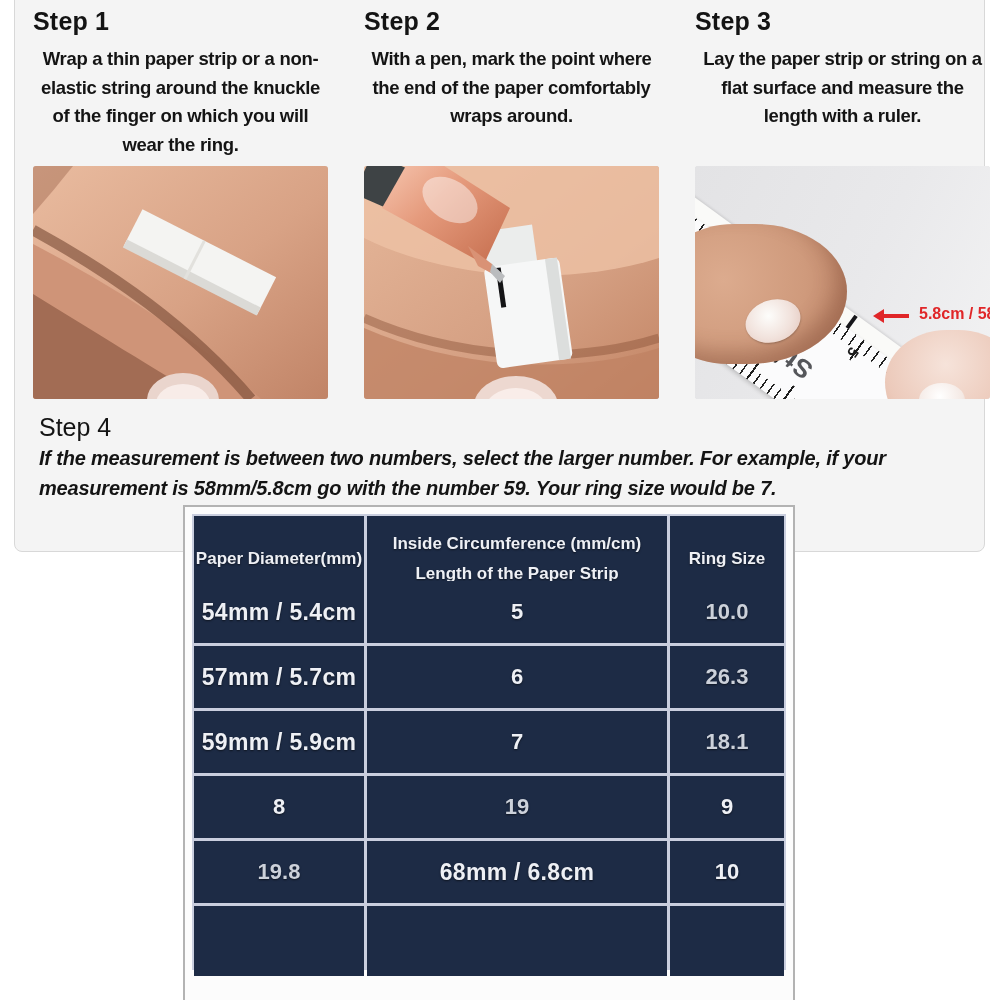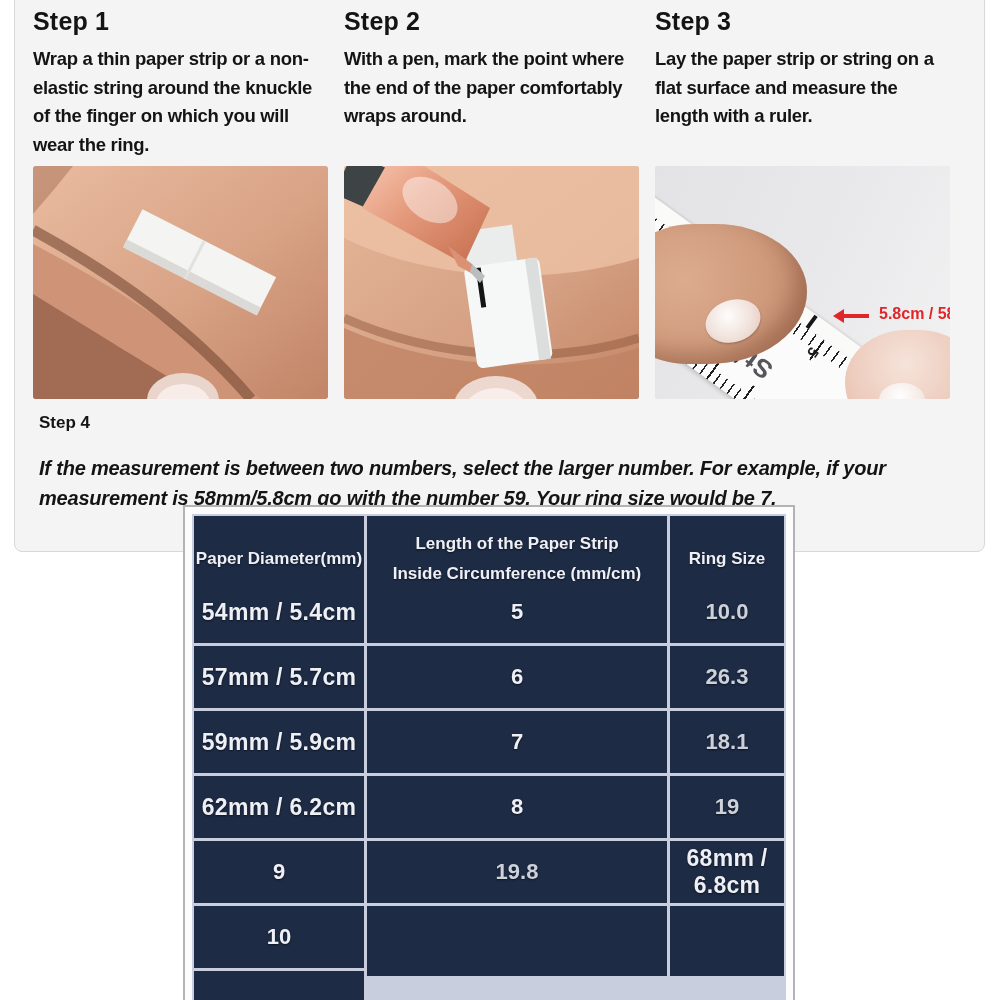--- a/index.html
+++ b/index.html
@@ -10,35 +10,36 @@
   }
 
   
   .panel {
     position:absolute; left:14px; top:-8px; width:971px; height:560px;
     background:#f4f4f4; border:1px solid #d8d8d8; border-radius:8px;
     padding-top:8px;
   }
   .steps-grid {
     display:grid; grid-template-columns:295px 295px 295px;
-    column-gap:16px; padding:6px 20px 0 18px;
+    column-gap:36px; padding:6px 20px 0 18px;
   }
   .step h2 { font-size:25px; font-weight:600; letter-spacing:.2px; margin-bottom:9px; }
   .step p  {
     font-size:18.5px; font-weight:700; line-height:1.55; letter-spacing:-0.3px;
     height:121px;
+    text-align:center;
   }
   .photo {
     position:relative; width:100%; height:233px; border-radius:3px;
     overflow:hidden; background:#dcdcde;
   }
   .photo svg { display:block; width:100%; height:100%; }
 
   .step4 { margin:14px 0 0 24px; }
-  .step4 h2 { font-size:17px; font-weight:700; margin-bottom:20px; }
+  .step4 h2 { font-size:25px; font-weight:400; margin-bottom:1px; }
   .step4 p  { font-size:20px; font-weight:700; line-height:1.5; width:932px; letter-spacing:-0.2px;font-style:italic; }
 
   
   .p3-bg { position:absolute; inset:0; background:linear-gradient(115deg,#e3e3e5 0%,#e9e9eb 55%,#f2f2f3 100%); }
   .p3-strip {
     position:absolute; left:-60px; top:-12px; width:470px; height:20px;
     background:#fafaf8; transform:rotate(36deg); transform-origin:0 0;
     box-shadow:0 -1px 3px rgba(0,0,0,.12);
   }
   .p3-mark { position:absolute; left:272px; top:1px; width:4px; height:18px; background:#16161a; }
@@ -230,38 +231,37 @@
     <h2>Step 4</h2>
     <p>If the measurement is between two numbers, select the larger number. For example, if your measurement is 58mm/5.8cm go with the number 59. Your ring size would be 7.</p>
   </section>
 </div>
 
 <div class="table-card">
   <div class="size-table">
 
     <div class="cell hdr">Paper Diameter(mm)</div>
     <div class="cell hdr">
+      <span>Inside Circumference (mm/cm)</span>
       <span>Length of the Paper Strip</span>
-      <span>Inside Circumference (mm/cm)</span>
     </div>
     <div class="cell hdr">Ring Size</div>
 
     <div class="cell c">54mm / 5.4cm</div>
     <div class="cell s">5</div>
 
     <div class="cell d">10.0</div>
     <div class="cell c">57mm / 5.7cm</div>
     <div class="cell s">6</div>
 
     <div class="cell d">26.3</div>
     <div class="cell c">59mm / 5.9cm</div>
     <div class="cell s">7</div>
 
     <div class="cell d">18.1</div>
-    <div class="cell c">62mm / 6.2cm</div>
     <div class="cell s">8</div>
 
     <div class="cell d">19</div>
     <div class="cell s">9</div>
 
     <div class="cell d">19.8</div>
     <div class="cell c">68mm / 6.8cm</div>
     <div class="cell s">10</div>
 
     <div class="cell partial"></div>

